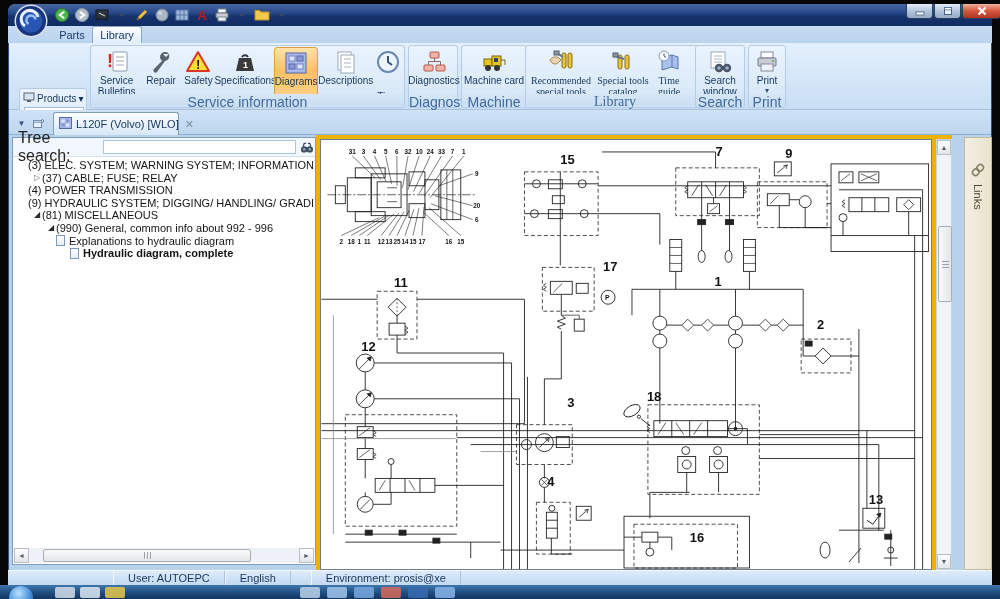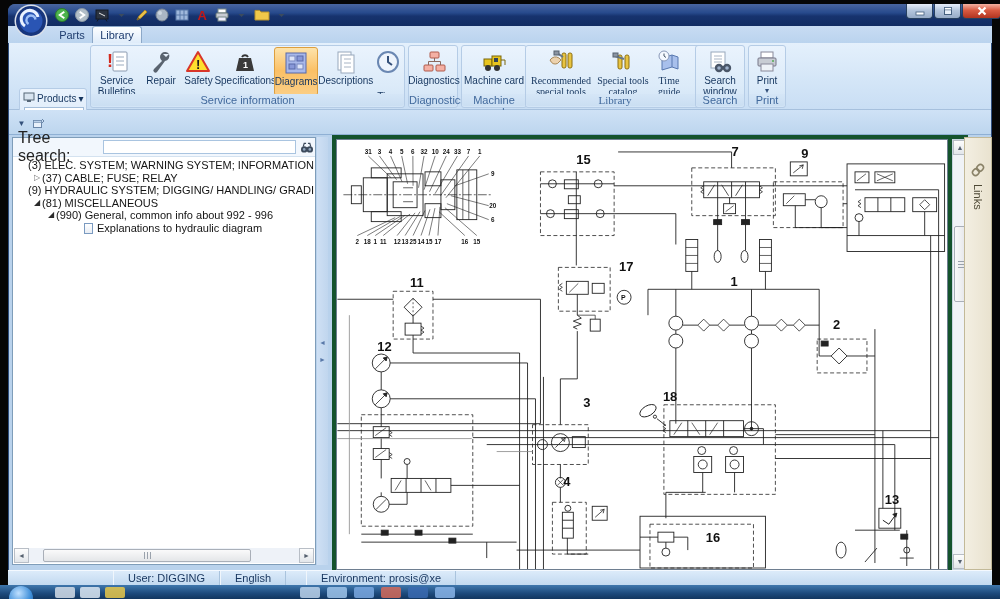--- a/index.html
+++ b/index.html
@@ -18,21 +18,21 @@
 .win-btn.min,.win-btn.res{width:27px;background:linear-gradient(#e7eefb,#b5c6dd 45%,#97abc7)}
 .win-btn.close{width:39px;background:linear-gradient(#f3b2a2,#d95b42 45%,#b23420)}
 
 .tabrow{position:absolute;left:8px;top:26px;width:984px;height:17px;background:linear-gradient(#c8dcf3,#bad3ee)}
 .rtab{position:absolute;top:0;height:17px;font-size:11px;color:#1e3c6e;display:flex;align-items:center;justify-content:center}
 .rtab.inactive{left:40px;width:48px}
 .rtab.active{left:84px;width:50px;background:linear-gradient(#fdfefe,#eef5fd 50%,#dfecfa);border:1px solid #8ca8c8;border-bottom:none;border-radius:3px 3px 0 0}
 
 .ribbon{position:absolute;left:9px;top:43px;width:982px;height:67px;background:linear-gradient(#e4f0fc,#d3e5f7 60%,#c9def4);border-bottom:1px solid #a6c0dd}
 .rgroup{position:absolute;top:2px;height:63px;border:1px solid #b5cce6;border-radius:3px;background:linear-gradient(#eaf3fd,#dcebf9 64%,#d2e4f6)}
-.rgroup-label{position:absolute;left:0;right:0;bottom:1px;height:12px;text-align:center;font-size:11px;color:#41699c;background:linear-gradient(#d5e6f7,#cadef2);border-radius:0 0 3px 3px}
+.rgroup-label{position:absolute;left:0;right:0;bottom:1px;height:12px;text-align:center;font-size:14px;color:#41699c;background:linear-gradient(#d5e6f7,#cadef2);border-radius:0 0 3px 3px}
 .rbtns{position:absolute;left:1px;top:1px;right:1px;height:49px;display:flex}
 .rbtn{height:49px;display:flex;flex-direction:column;align-items:center;padding-top:2px;cursor:pointer;border-radius:3px}
 .rbtn .ricon{width:26px;height:26px;flex:none}
 .rbtn .rlabel{font-size:10px;line-height:10.5px;color:#15355e;text-align:center;margin-top:1px}
 .rbtn.active{background:linear-gradient(#fde3ab,#fbc066 48%,#fbce85);border:1px solid #dd9f3f}
 .rbtn .caret{font-size:8px;color:#33507a;line-height:7px}
 
 .profile-group{position:absolute;left:10px;top:45px;width:68px;height:63px;border:1px solid #b5cce6;border-radius:3px;background:linear-gradient(#eaf3fd,#d2e4f6)}
 .products-btn{position:absolute;left:3px;top:2px;width:62px;height:14px;display:flex;align-items:center;gap:2px;font-size:10px;color:#15355e;cursor:pointer}
 .profile-input{position:absolute;left:4px;width:60px;height:13px;border:1px solid #a3bdd9;background:#fff;font-size:10px;padding:0 2px}
@@ -60,21 +60,21 @@
 .titem .docico{width:9px;height:11px;flex:none;margin-right:4px;background:linear-gradient(#fff,#e8edf4);border:1px solid #7a9ac0}
 .titem.bold{font-weight:bold}
 .hscroll{position:absolute;left:1px;bottom:1px;right:1px;height:15px;background:#eef2f8;display:flex;align-items:center}
 .hs-arrow{width:15px;height:15px;background:linear-gradient(#fdfdfd,#e2e6ea);border:1px solid #b8bec6;font-size:7px;color:#55606e;display:flex;align-items:center;justify-content:center;cursor:pointer}
 .hs-thumb{margin-left:14px;width:208px;height:13px;background:linear-gradient(#fafafa,#e4e6e9);border:1px solid #a9afb8;border-radius:2px;cursor:grab;display:flex;align-items:center;justify-content:center}
 .grip{width:7px;height:7px;background:repeating-linear-gradient(90deg,#9aa2ac 0 1px,transparent 1px 3px)}
 
 .splitter{position:absolute;left:317px;top:137px;width:11px;height:428px;background:linear-gradient(90deg,#cfe0f4,#c0d6ee);cursor:col-resize;display:flex;flex-direction:column;align-items:center;justify-content:center;gap:10px}
 .split-arrow{font-size:7px;color:#5878a8;line-height:7px}
 
-.diagram-wrap{position:absolute;left:332px;top:135px;width:636px;height:435px;background:#14532d}
+.diagram-wrap{position:absolute;left:316px;top:135px;width:636px;height:435px;background:#eab308}
 .page{position:absolute;left:4px;top:4px;width:612px;height:431px;background:#fff;border:1px solid #6e7e90}
 .vscroll{position:absolute;left:620px;top:4px;width:16px;height:431px;background:#f0f3f7;border:1px solid #c8d4e0;display:flex;flex-direction:column;align-items:center}
 .vs-arrow{width:14px;height:15px;background:linear-gradient(#fdfdfd,#e2e6ea);border:1px solid #b8bec6;font-size:7px;color:#55606e;display:flex;align-items:center;justify-content:center;cursor:pointer}
 .vs-thumb{position:absolute;left:1px;top:86px;width:14px;height:76px;background:linear-gradient(90deg,#fafafa,#e2e4e8);border:1px solid #a9afb8;border-radius:2px;cursor:grab;display:flex;align-items:center;justify-content:center}
 .vs-thumb .grip{width:7px;height:7px;background:repeating-linear-gradient(0deg,#9aa2ac 0 1px,transparent 1px 3px)}
 .vs-spacer{flex:1}
 
 .links-strip{position:absolute;left:964px;top:137px;width:28px;height:433px;background:linear-gradient(90deg,#f3efe2,#e9e2cf);border:1px solid #c2b998;display:flex;flex-direction:column;align-items:center;cursor:pointer}
 .links-icon{margin-top:24px;width:16px;height:16px}
 .links-text{margin-top:6px;writing-mode:vertical-rl;font-size:11px;color:#4e4936}
@@ -384,20 +384,31 @@
   </div>
 
   <div class="docbar">
     <div class="doc-ctrl" style="left:5px">▼</div>
     <div class="doc-ctrl" style="left:22px">
       <svg width="13" height="11" viewBox="0 0 13 11">
           <rect x="1.5" y="2.5" width="8" height="7" fill="#e8f0fa" stroke="#6a86a8"></rect>
           <rect x="1.5" y="2.5" width="8" height="2" fill="#b9cfe8" stroke="#6a86a8" stroke-width="0.6"></rect>
           <path d="M10,1 l2,2 -2,2" fill="none" stroke="#6a86a8"></path>
         </svg>
+    </div>
+    <div class="doctab">
+      <span><svg width="13" height="12" viewBox="0 0 13 12">
+            <rect x="0.5" y="0.5" width="12" height="11" fill="#a8b8ea" stroke="#5868a8"></rect>
+            <rect x="2.5" y="2.5" width="3.4" height="3" fill="#dde4f8"></rect>
+            <rect x="7" y="2.5" width="3.4" height="3" fill="#8898d8"></rect>
+            <rect x="2.5" y="6.5" width="3.4" height="3" fill="#8898d8"></rect>
+            <rect x="7" y="6.5" width="3.4" height="3" fill="#dde4f8"></rect>
+          </svg></span>
+      <span class="dlabel">L120F (Volvo) [WLO]</span>
+      <span class="dclose">✕</span>
     </div>
   </div>
 
   <div class="mainbg"></div>
 
   <div class="tree-panel">
     <div class="search-row">
       <span class="search-label">Tree search:</span>
       <input class="search-input" value="" style="">
       <span class="binoc-btn">
@@ -415,34 +426,43 @@
         <div class="titem" style="padding-left: 4px;">
           <span class="exp"></span>
           <span>(3) ELEC. SYSTEM; WARNING SYSTEM; INFORMATION  SYSTEM; INSTRUM</span>
         </div>
         <div class="titem" style="padding-left: 18px;">
           <span class="exp">▷</span>
           <span>(37) CABLE; FUSE; RELAY</span>
         </div>
         <div class="titem" style="padding-left: 4px;">
           <span class="exp"></span>
+          <span>(4) POWER TRANSMISSION</span>
+        </div>
+        <div class="titem" style="padding-left: 4px;">
+          <span class="exp"></span>
           <span>(9) HYDRAULIC SYSTEM; DIGGING/ HANDLING/  GRADING EQUIPM.; MIS</span>
         </div>
         <div class="titem" style="padding-left: 18px;">
           <span class="exp open">◢</span>
           <span>(81) MISCELLANEOUS</span>
         </div>
         <div class="titem" style="padding-left: 32px;">
           <span class="exp open">◢</span>
           <span>(990) General, common info about 992  - 996</span>
         </div>
-        <div class="titem" style="padding-left: 60px;">
+        <div class="titem" style="padding-left: 32px;">
           <span class="exp"></span>
           <span class="docico"></span>
           <span>Explanations to hydraulic diagram</span>
+        </div>
+        <div class="titem bold" style="padding-left: 46px;">
+          <span class="exp"></span>
+          <span class="docico"></span>
+          <span>Hydraulic diagram, complete</span>
         </div>
       </div>
     <div class="hscroll">
       <div class="hs-arrow">◄</div>
       <div class="hs-thumb">
           <div class="grip"></div>
         </div>
       <div style="flex:1"></div>
       <div class="hs-arrow">►</div>
     </div>
@@ -762,21 +782,21 @@
           <g stroke="#8a8268" fill="none" stroke-width="1.5" transform="rotate(45 8 8)">
             <rect x="5" y="1.5" width="6" height="7" rx="3"></rect>
             <rect x="5" y="7.5" width="6" height="7" rx="3"></rect>
           </g>
         </svg>
     </span>
     <span class="links-text">Links</span>
   </div>
 
   <div class="statusbar">
-    <div class="status-cell user">User: DIGGING</div>
+    <div class="status-cell user">User: AUTOEPC</div>
     <div class="status-cell">English</div>
     <div class="status-cell" style="border:none;padding-left:6px;width:12px"></div>
     <div class="status-cell">Environment: prosis@xe</div>
   </div>
 
   <div class="taskbar" id="taskbar">
       <div class="tb-orb"></div>
       <div class="tb-icon" style="left: 55px; width: 20px; background: rgb(212, 221, 232);"></div>
       <div class="tb-icon" style="left: 80px; width: 20px; background: rgb(221, 231, 242);"></div>
       <div class="tb-icon" style="left: 105px; width: 20px; background: rgb(232, 200, 74);"></div>

